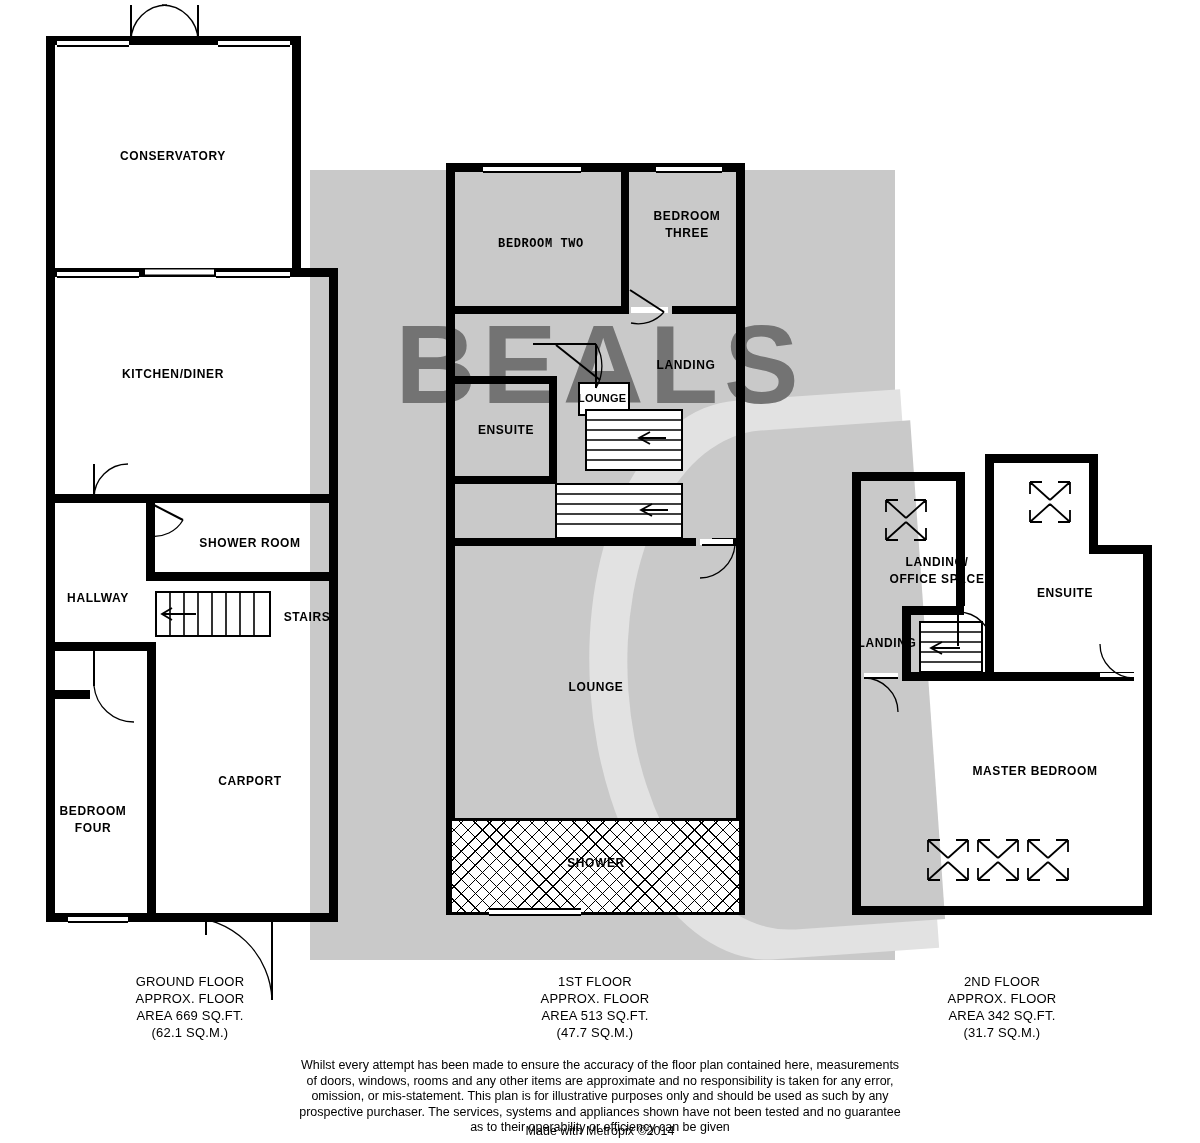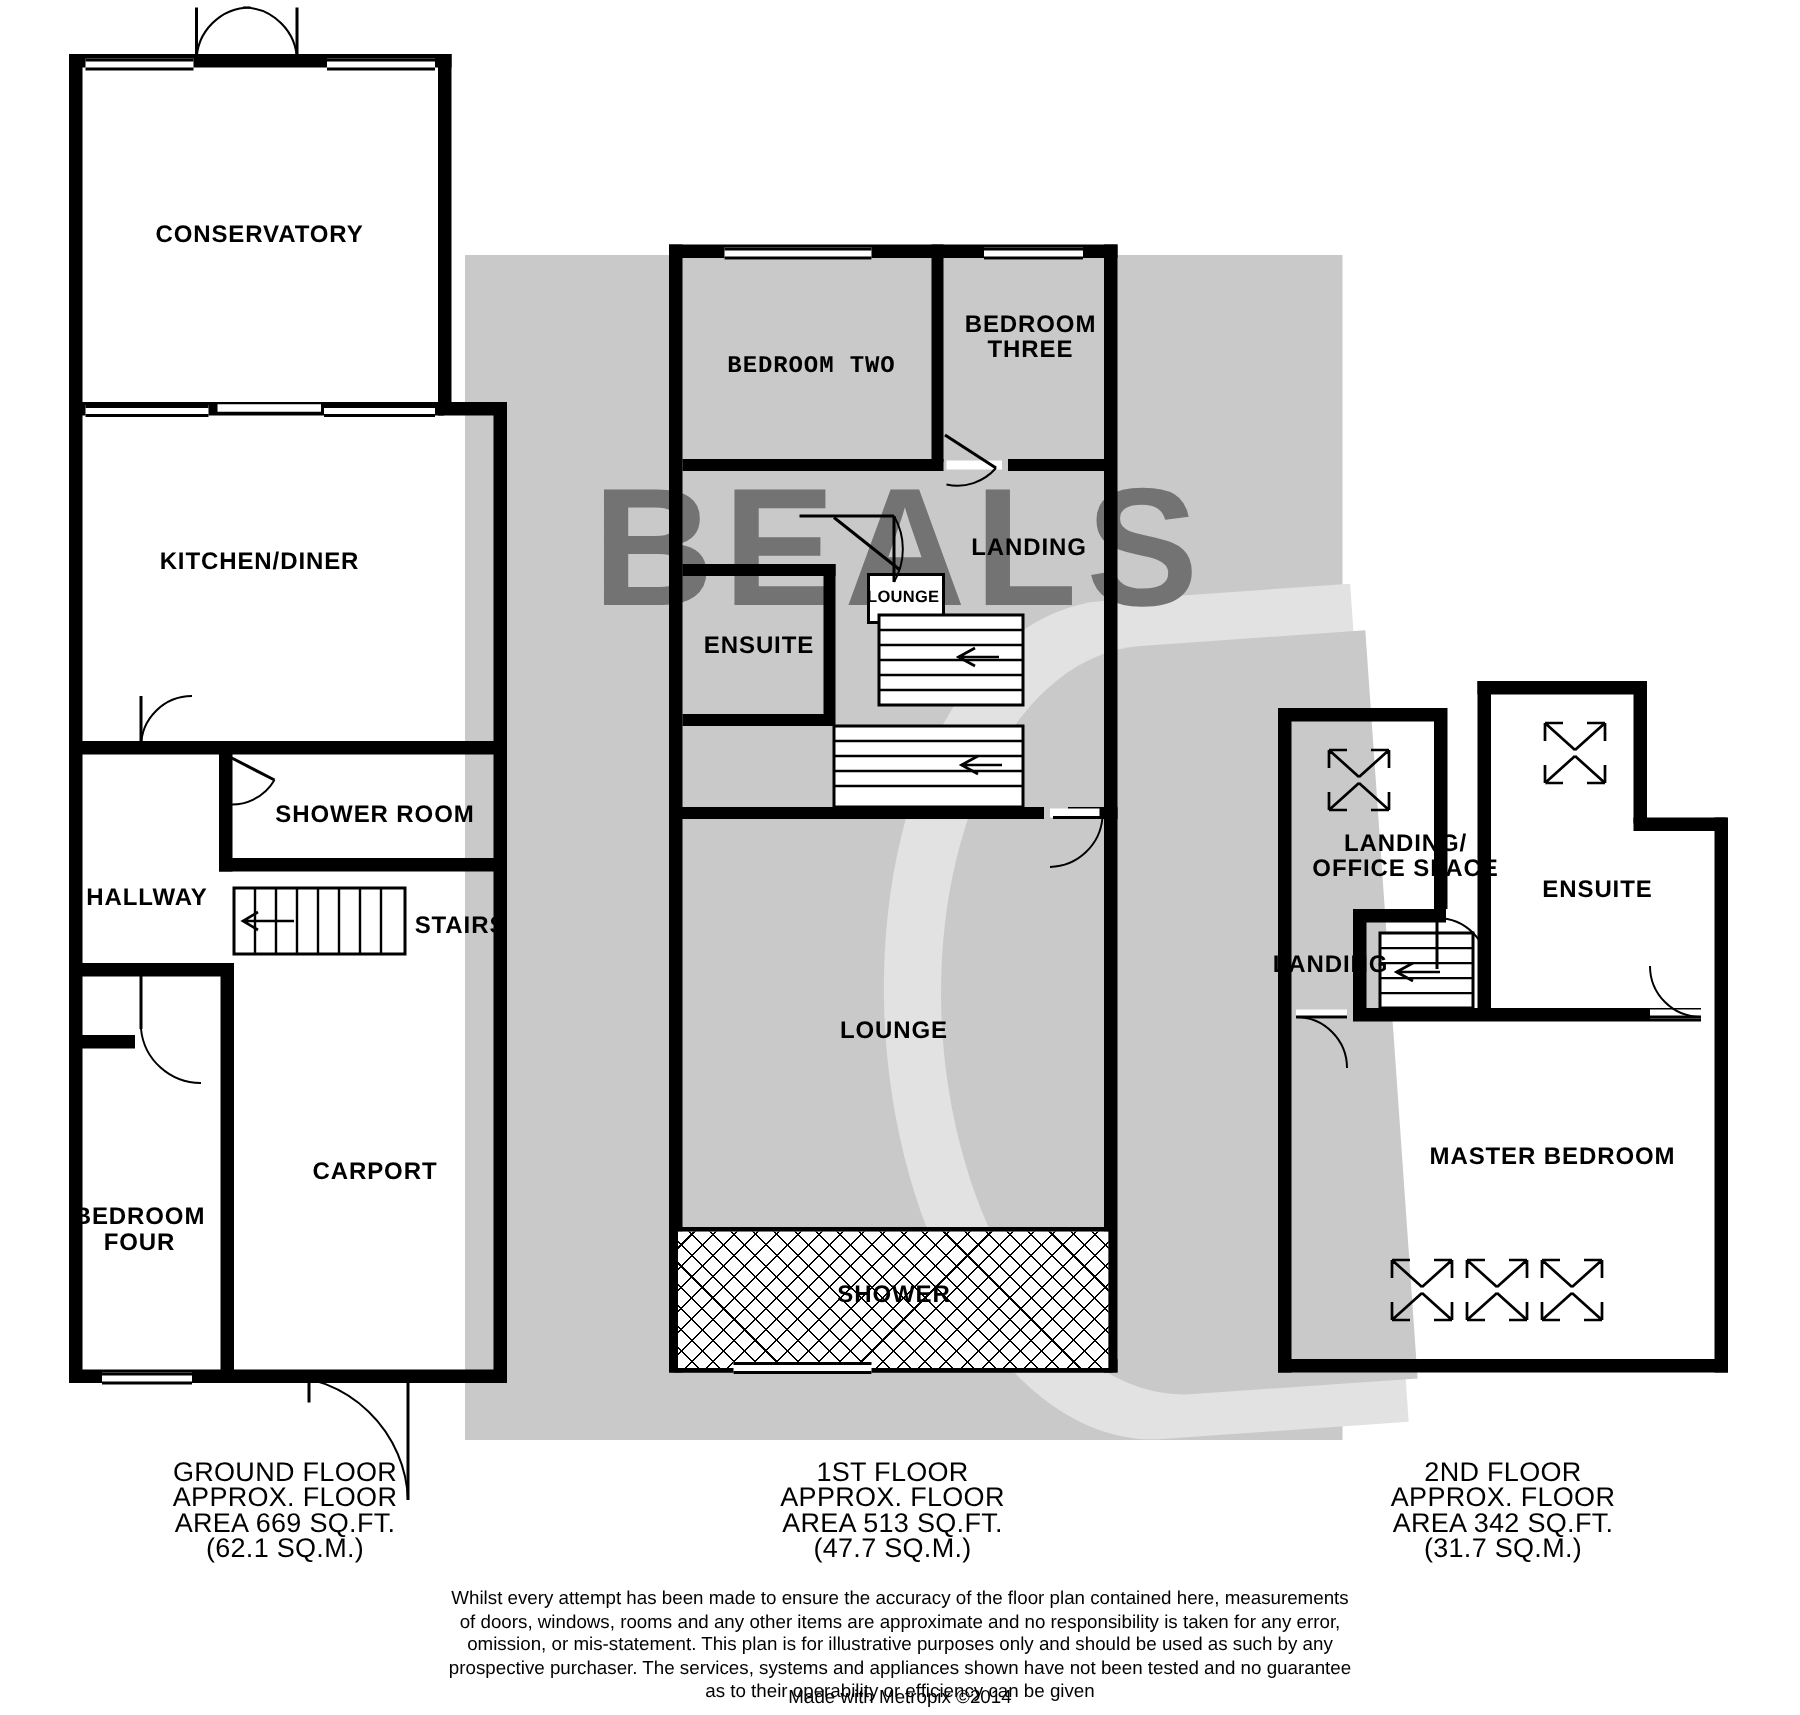--- a/index.html
+++ b/index.html
@@ -34,26 +34,26 @@
     border-radius:50% 0 0 50%/50% 0 0 50%;
     background:#c9c9c9;z-index:1;
     transform:rotate(-4deg);
   }
 
   .wall{position:absolute;background:#000;z-index:4;}
   .win{position:absolute;background:#fff;border-top:2px solid #000;border-bottom:2px solid #000;z-index:5;}
 
   .label{
     position:absolute;z-index:8;
-    font-size:16px;font-weight:bold;letter-spacing:.6px;
+    font-size:12px;font-weight:bold;letter-spacing:.6px;
     text-align:center;line-height:17px;white-space:pre-line;
   }
   .label.small{font-size:11px;letter-spacing:.2px;}
   .caption{
-    position:absolute;z-index:8;font-size:18px;line-height:17px;
+    position:absolute;z-index:8;font-size:13px;line-height:17px;
     text-align:center;white-space:pre-line;letter-spacing:.2px;
   }
   .disclaimer{
     position:absolute;z-index:8;font-size:12.5px;line-height:15.5px;
     text-align:center;white-space:pre-line;width:1000px;left:100px;
   }
   .total{
     position:absolute;z-index:8;font-size:14.5px;text-align:center;width:1200px;left:0;
   }
   svg{position:absolute;left:0;top:0;z-index:6;overflow:visible;}

